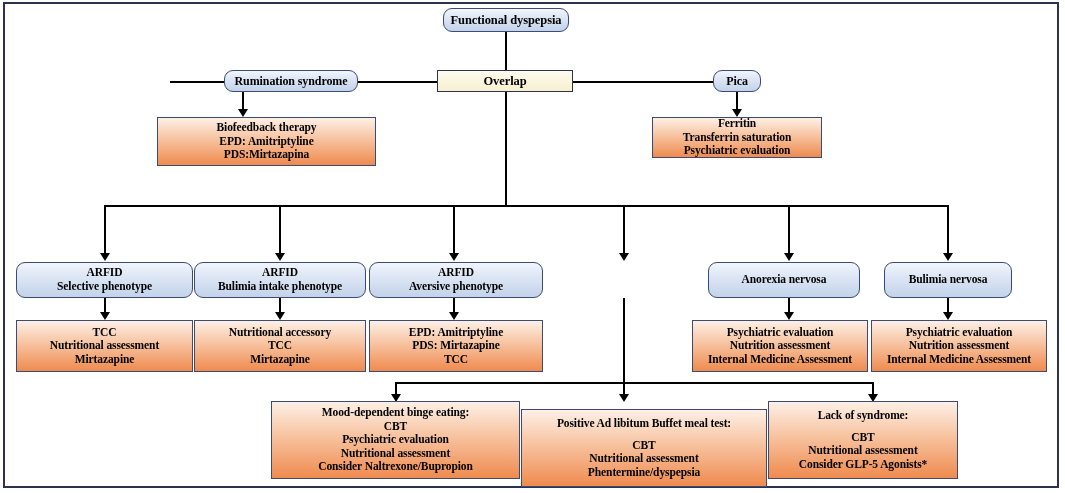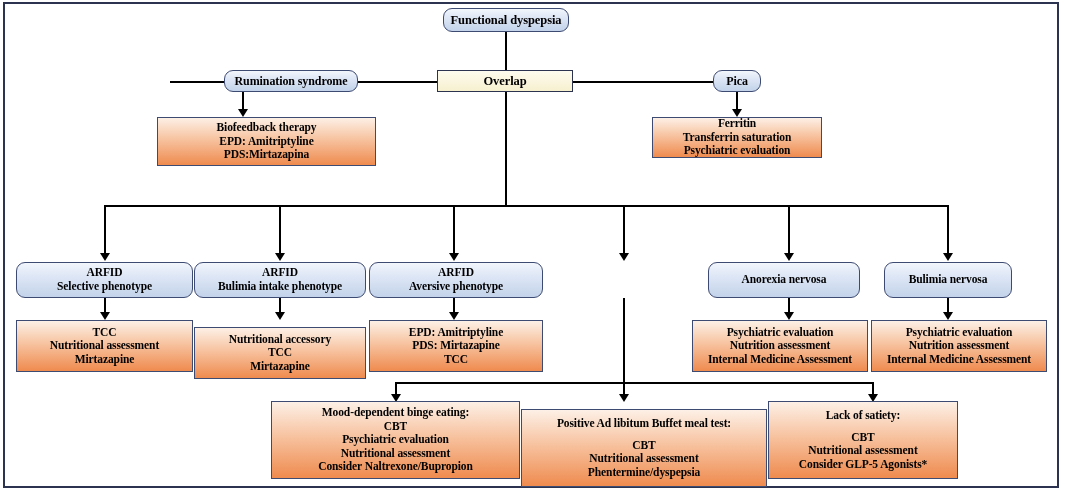--- a/index.html
+++ b/index.html
@@ -146,21 +146,21 @@
   <div class="v" style="left:788px;top:298px;height:16px;"></div>
   <div class="arrow" style="left:784px;top:312px;"></div>
   <div class="v" style="left:947px;top:298px;height:16px;"></div>
   <div class="arrow" style="left:943px;top:312px;"></div>
 
   <div class="box orange" style="left:16px;top:320px;width:177px;height:52px;font-size:11.5px;">
     <span class="ln">TCC</span>
     <span class="ln">Nutritional assessment</span>
     <span class="ln">Mirtazapine</span>
   </div>
-  <div class="box orange" style="left:194px;top:327px;width:172px;height:52px;font-size:11.5px;">
+  <div class="box orange" style="left:194px;top:320px;width:172px;height:52px;font-size:11.5px;">
     <span class="ln">Nutritional accessory</span>
     <span class="ln">TCC</span>
     <span class="ln">Mirtazapine</span>
   </div>
   <div class="box orange" style="left:369px;top:320px;width:174px;height:52px;font-size:11.5px;">
     <span class="ln">EPD: Amitriptyline</span>
     <span class="ln">PDS: Mirtazapine</span>
     <span class="ln">TCC</span>
   </div>
   <div class="box orange" style="left:692px;top:320px;width:176px;height:52px;font-size:11.5px;">
@@ -196,19 +196,19 @@
 
   <div class="box orange" style="left:521px;top:401px;width:246px;height:78px;font-size:11.5px;margin-top:8px;">
     <span class="ln">Positive Ad libitum Buffet meal test:</span>
     <span class="ln blank"></span>
     <span class="ln">CBT</span>
     <span class="ln">Nutritional assessment</span>
     <span class="ln">Phentermine/dyspepsia</span>
   </div>
 
   <div class="box orange" style="left:768px;top:401px;width:190px;height:78px;font-size:11.5px;">
-    <span class="ln">Lack of satiety:</span>
+    <span class="ln">Lack of syndrome:</span>
     <span class="ln blank"></span>
     <span class="ln">CBT</span>
     <span class="ln">Nutritional assessment</span>
     <span class="ln">Consider GLP-5 Agonists*</span>
   </div>
 </div>
 
 </body></html>

